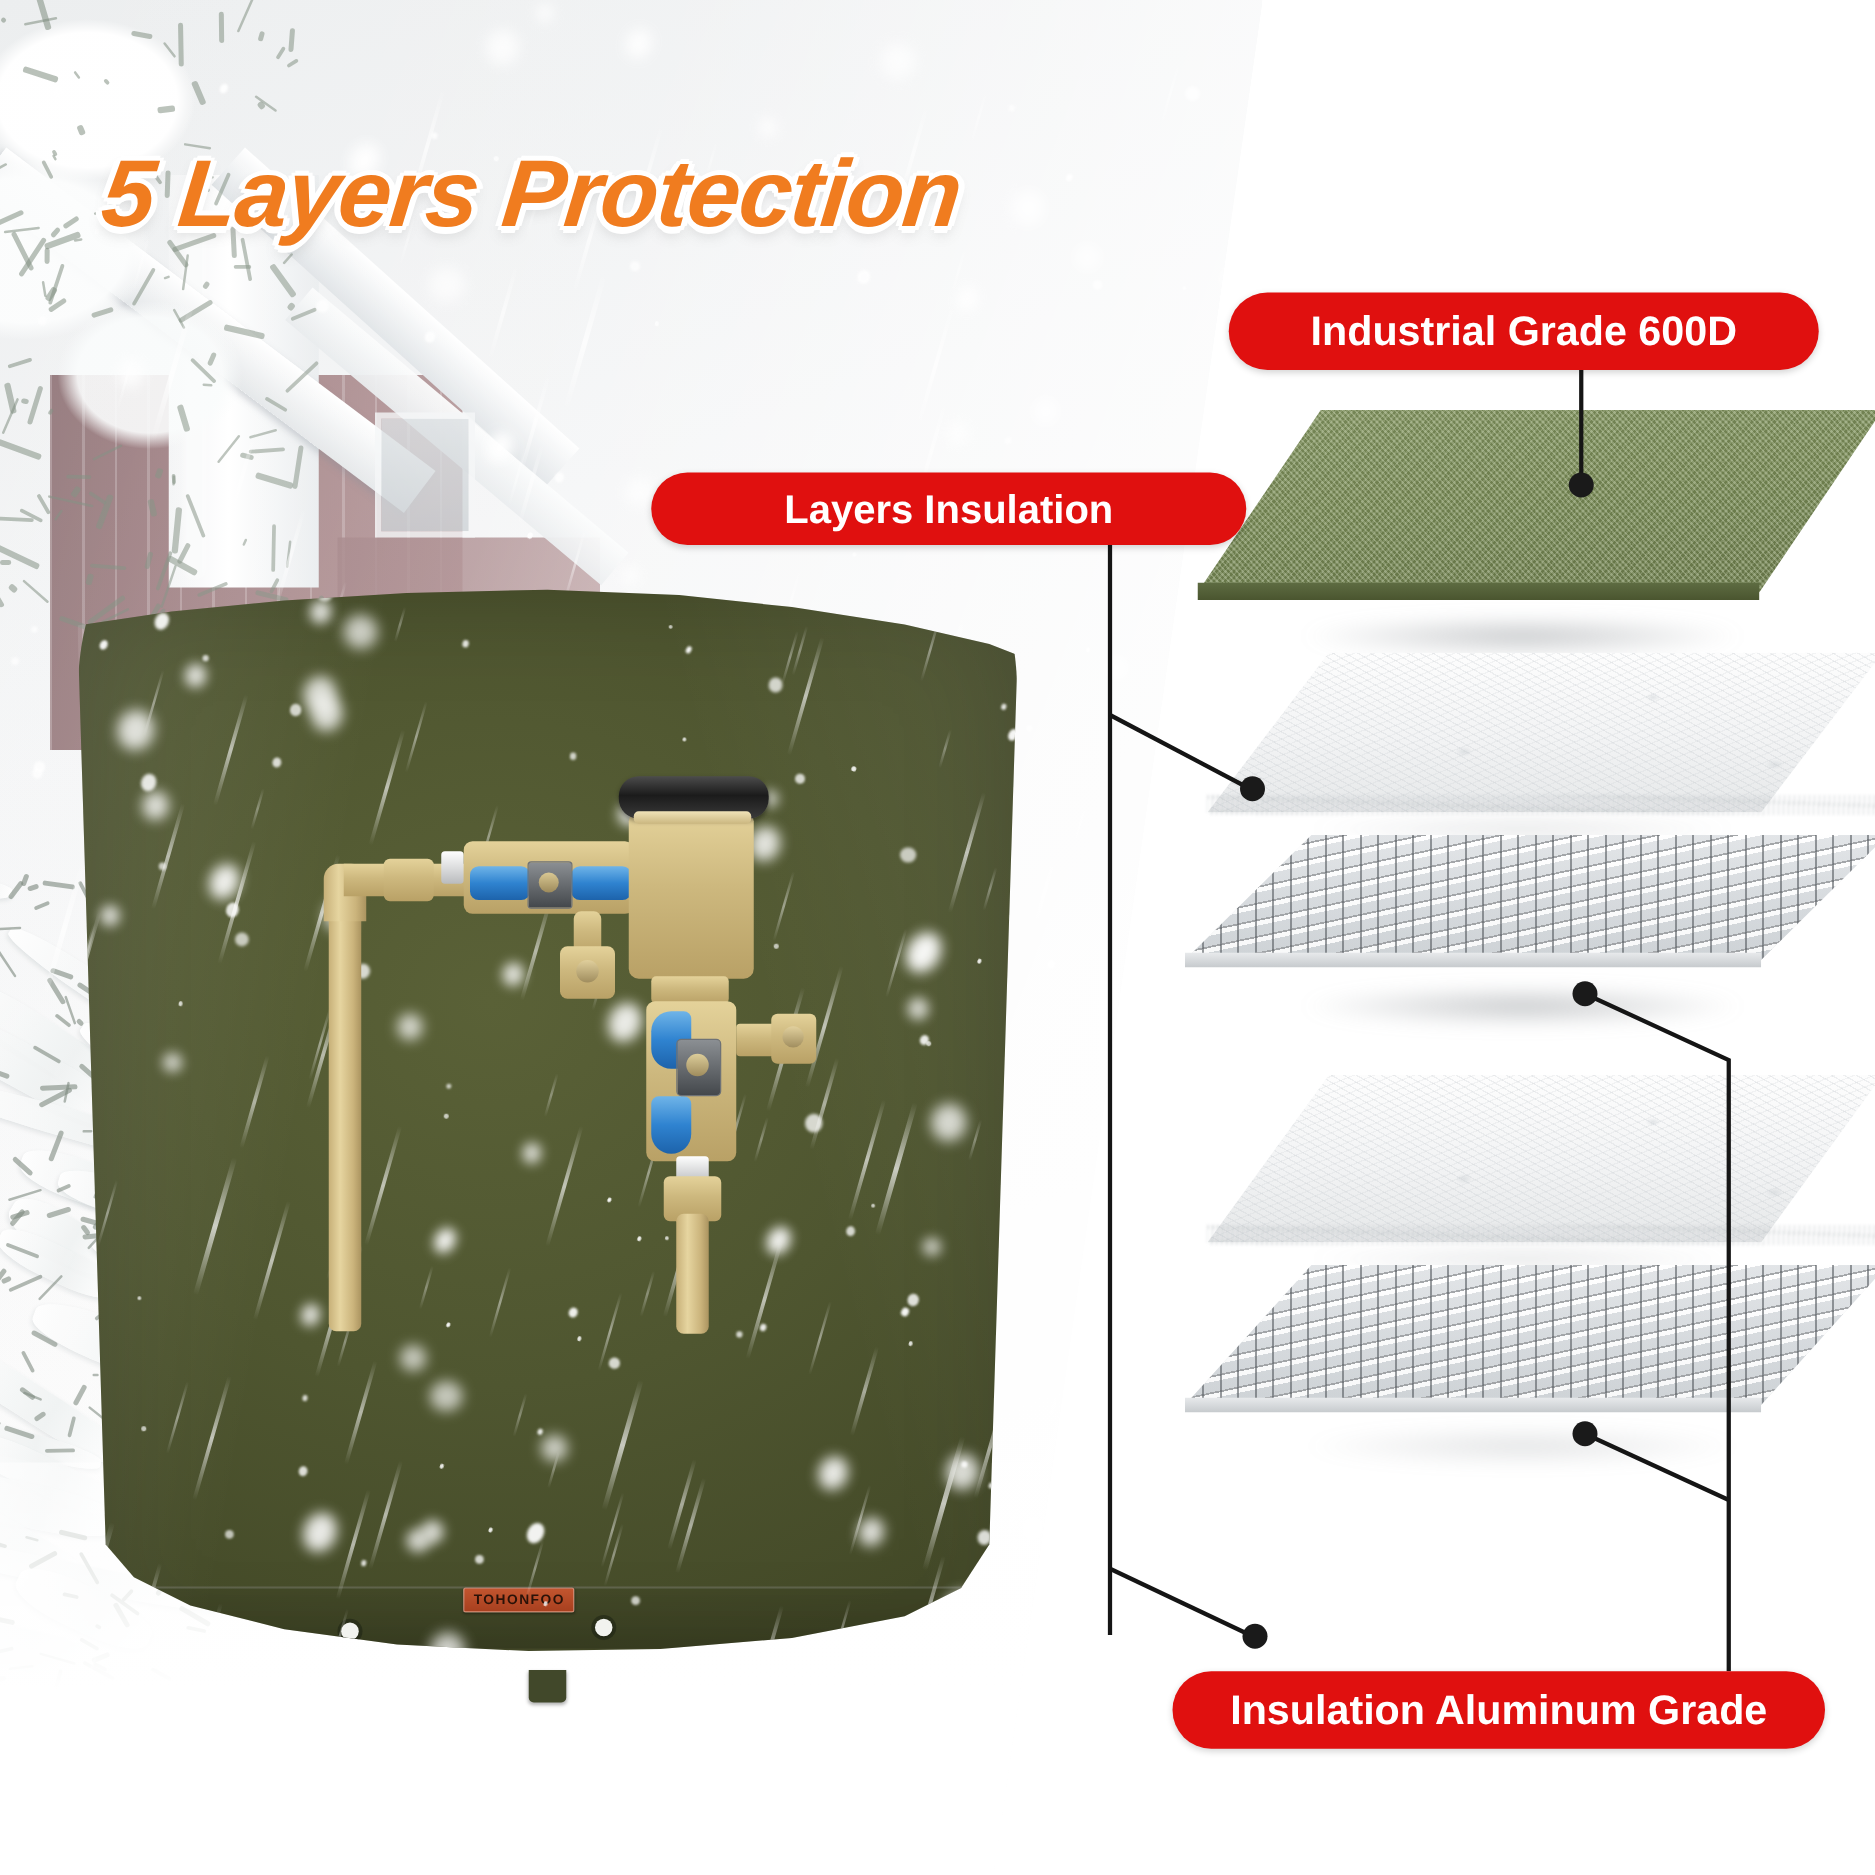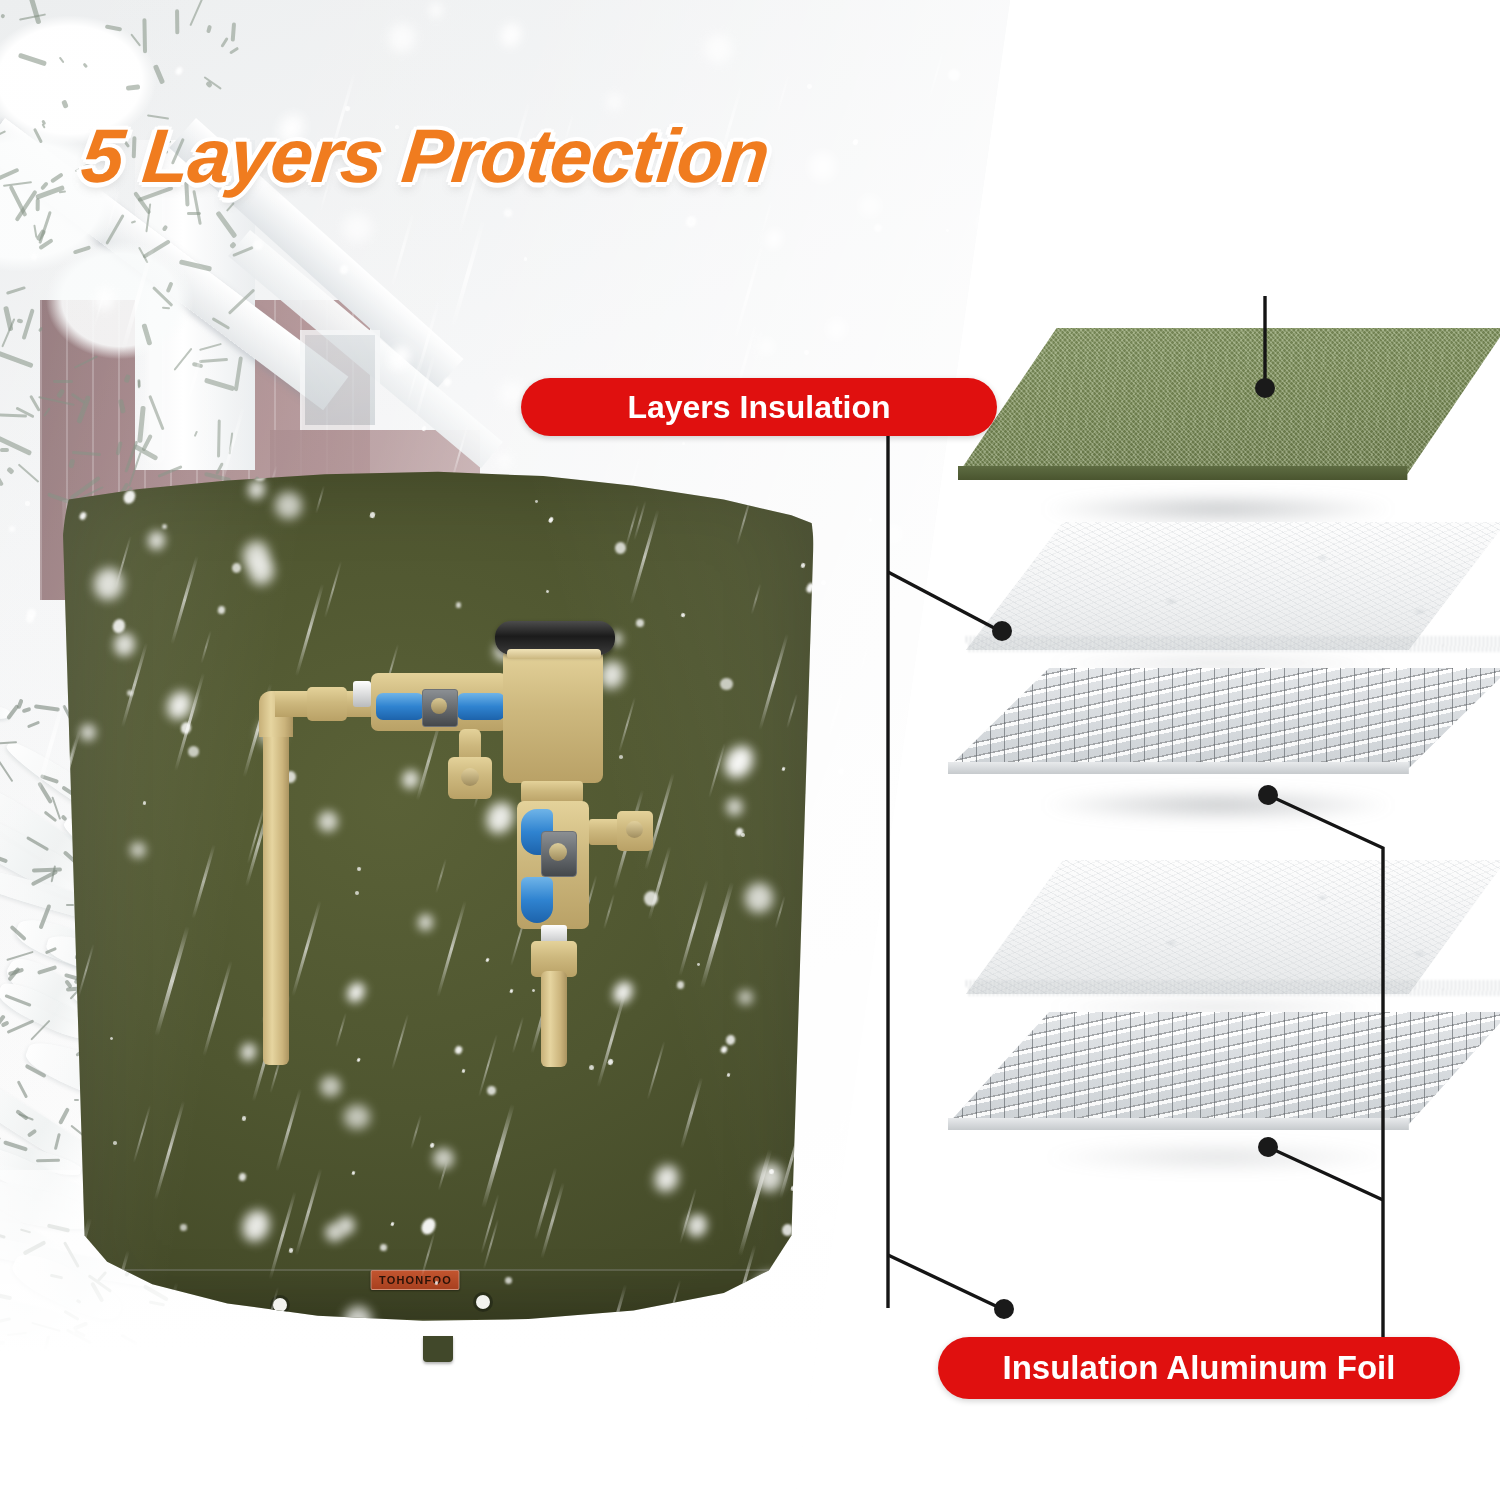--- a/index.html
+++ b/index.html
@@ -1083,16 +1083,17 @@
 
     <g stroke="#151515" stroke-width="3.4" fill="none">
 
       <path d="M1270 796 L1383 848 L1383 1337"></path>
       <path d="M1270 1148 L1383 1200"></path>
     </g>
     <circle cx="1268" cy="795" r="10" fill="#1a1a1a"></circle>
     <circle cx="1268" cy="1147" r="10" fill="#1a1a1a"></circle>
   </svg>
 
+  <div class="pill" id="pill-600d">Industrial Grade 600D</div>
   <div class="pill" id="pill-cotton">Layers Insulation</div>
-  <div class="pill" id="pill-foil">Insulation Aluminum Foil</div>
+  <div class="pill" id="pill-foil">Insulation Aluminum Grade</div>
 
 </div>
 
 </body></html>

